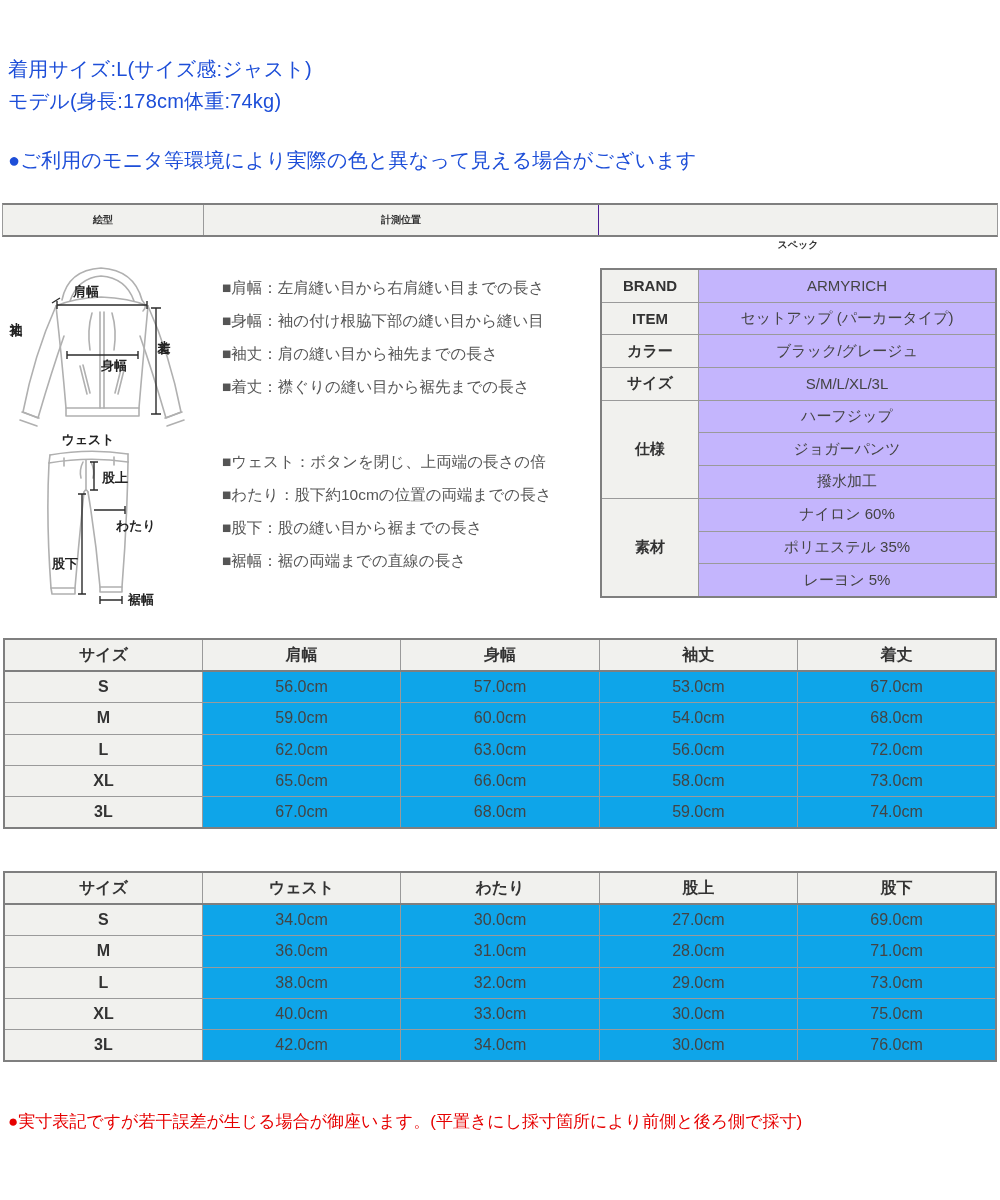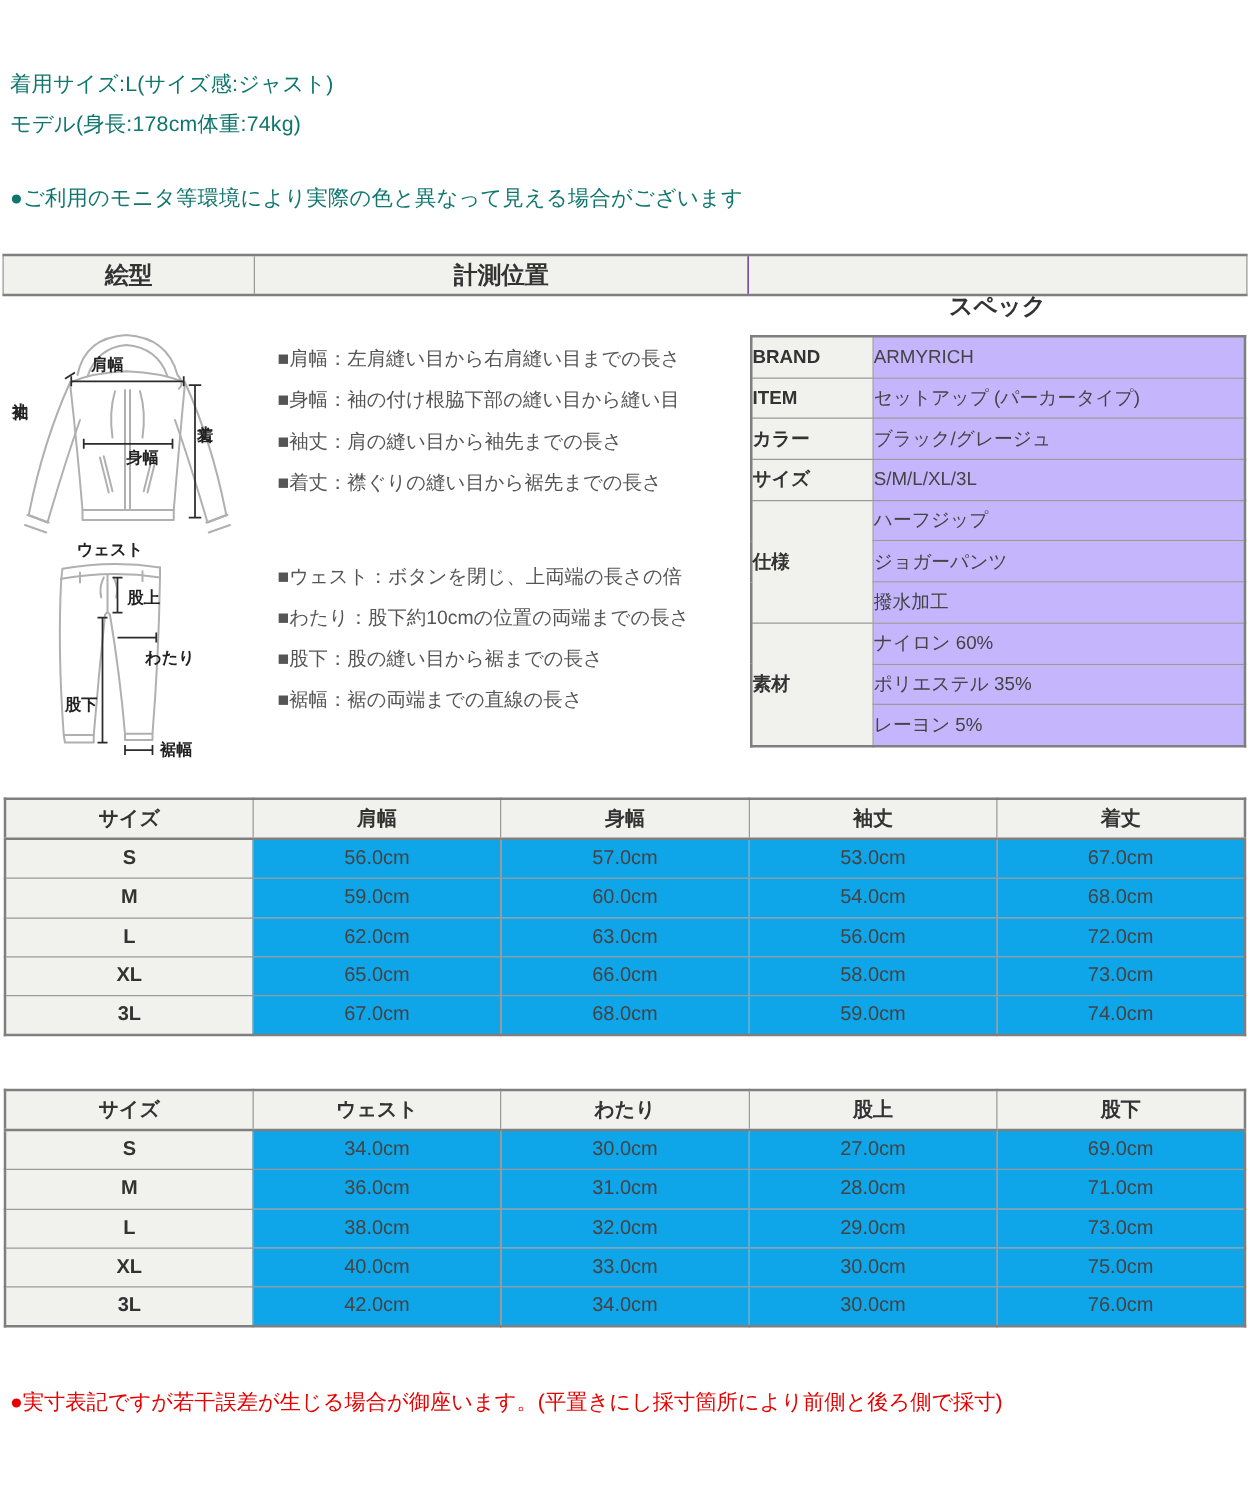--- a/index.html
+++ b/index.html
@@ -1,41 +1,41 @@
 <!DOCTYPE html>
 <html><head>
 <meta charset="utf-8">
 <style>
   html,body{margin:0;padding:0;background:#fff;}
   .page{position:relative;width:1000px;height:1200px;background:#fff;overflow:hidden;
         font-family:"Liberation Sans","DejaVu Sans",sans-serif;color:#444;}
-  .red-line{position:absolute;left:8px;color:#0f766e;font-size:17px;letter-spacing:0.2px;white-space:nowrap;}
+  .red-line{position:absolute;left:8px;color:#1d4ed8;font-size:20px;letter-spacing:0.2px;white-space:nowrap;}
   .wear{top:56px;}
   .model{top:88px;}
   .monitor{top:147px;}
   .bottom-note{position:absolute;left:8px;top:1110px;color:#e60000;font-size:17px;white-space:nowrap;}
 
   
   .section-header{position:absolute;left:2px;top:203px;width:994px;height:30px;display:flex;
         background:#f1f1ee;border:1px solid #9a9a9a;border-top:2px solid #7f7f7f;border-bottom:2px solid #7f7f7f;}
-  .sh-cell{display:flex;align-items:center;justify-content:center;font-weight:bold;font-size:19px;color:#333;}
+  .sh-cell{display:flex;align-items:center;justify-content:center;font-weight:bold;font-size:10px;color:#333;}
   .sh-c1{width:200px;border-right:1px solid #9a9a9a;}
   .sh-c2{width:394px;border-right:1px solid #4c1d95;}
   .sh-c3{flex:1;margin-top:40px;}
 
   
   .notes{position:absolute;left:204px;width:396px;font-size:15.5px;color:#555;}
   .notes-top{top:271px;}
   .notes-bottom{top:445px;}
   .note-line{height:33px;line-height:33px;white-space:nowrap;margin-left:18px;}
 
   
   .spec-table{position:absolute;left:600px;top:268px;width:397px;border-collapse:collapse;
         font-size:15px;table-layout:fixed;border:2px solid #7f7f7f;}
-  .spec-table th,.spec-table td{border:1px solid #9a9a9a;height:31.7px;text-align:left;padding:0;}
+  .spec-table th,.spec-table td{border:1px solid #9a9a9a;height:31.7px;text-align:center;padding:0;}
   .spec-table th{background:#f1f1ee;font-weight:bold;color:#333;width:96px;}
   .spec-table td{color:#444;background:#c4b5fd;}
 
   
   .size-table{position:absolute;left:3px;width:994px;border-collapse:collapse;font-size:16px;
         table-layout:fixed;border:2px solid #7f7f7f;}
   .size-table th,.size-table td{border:1px solid #9a9a9a;height:30.2px;text-align:center;padding:0;}
   .size-table thead th{background:#f1f1ee;font-weight:bold;color:#333;border-bottom:2px solid #7f7f7f;}
   .size-table tbody th{background:#f1f1ee;font-weight:bold;color:#333;}
   .size-table tbody td{background:#0ea5e9;color:#444;}

